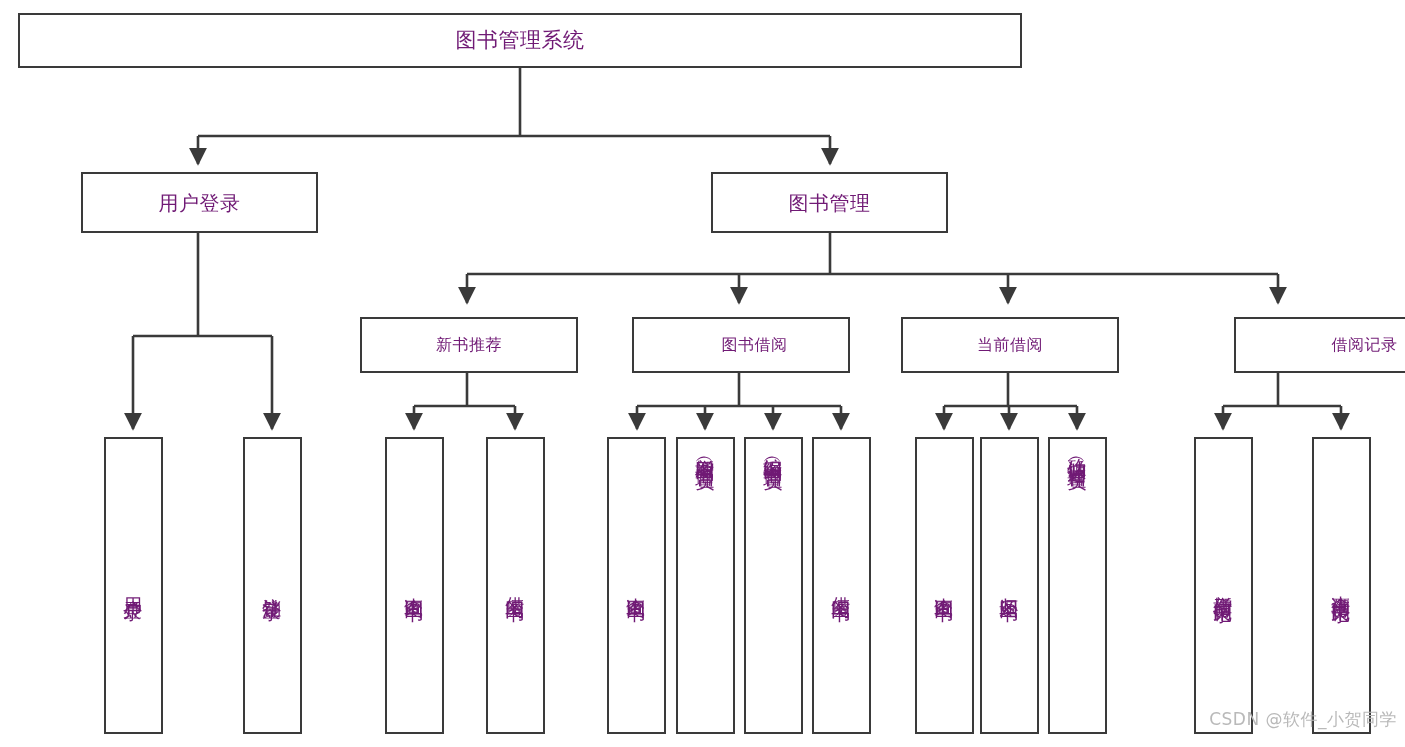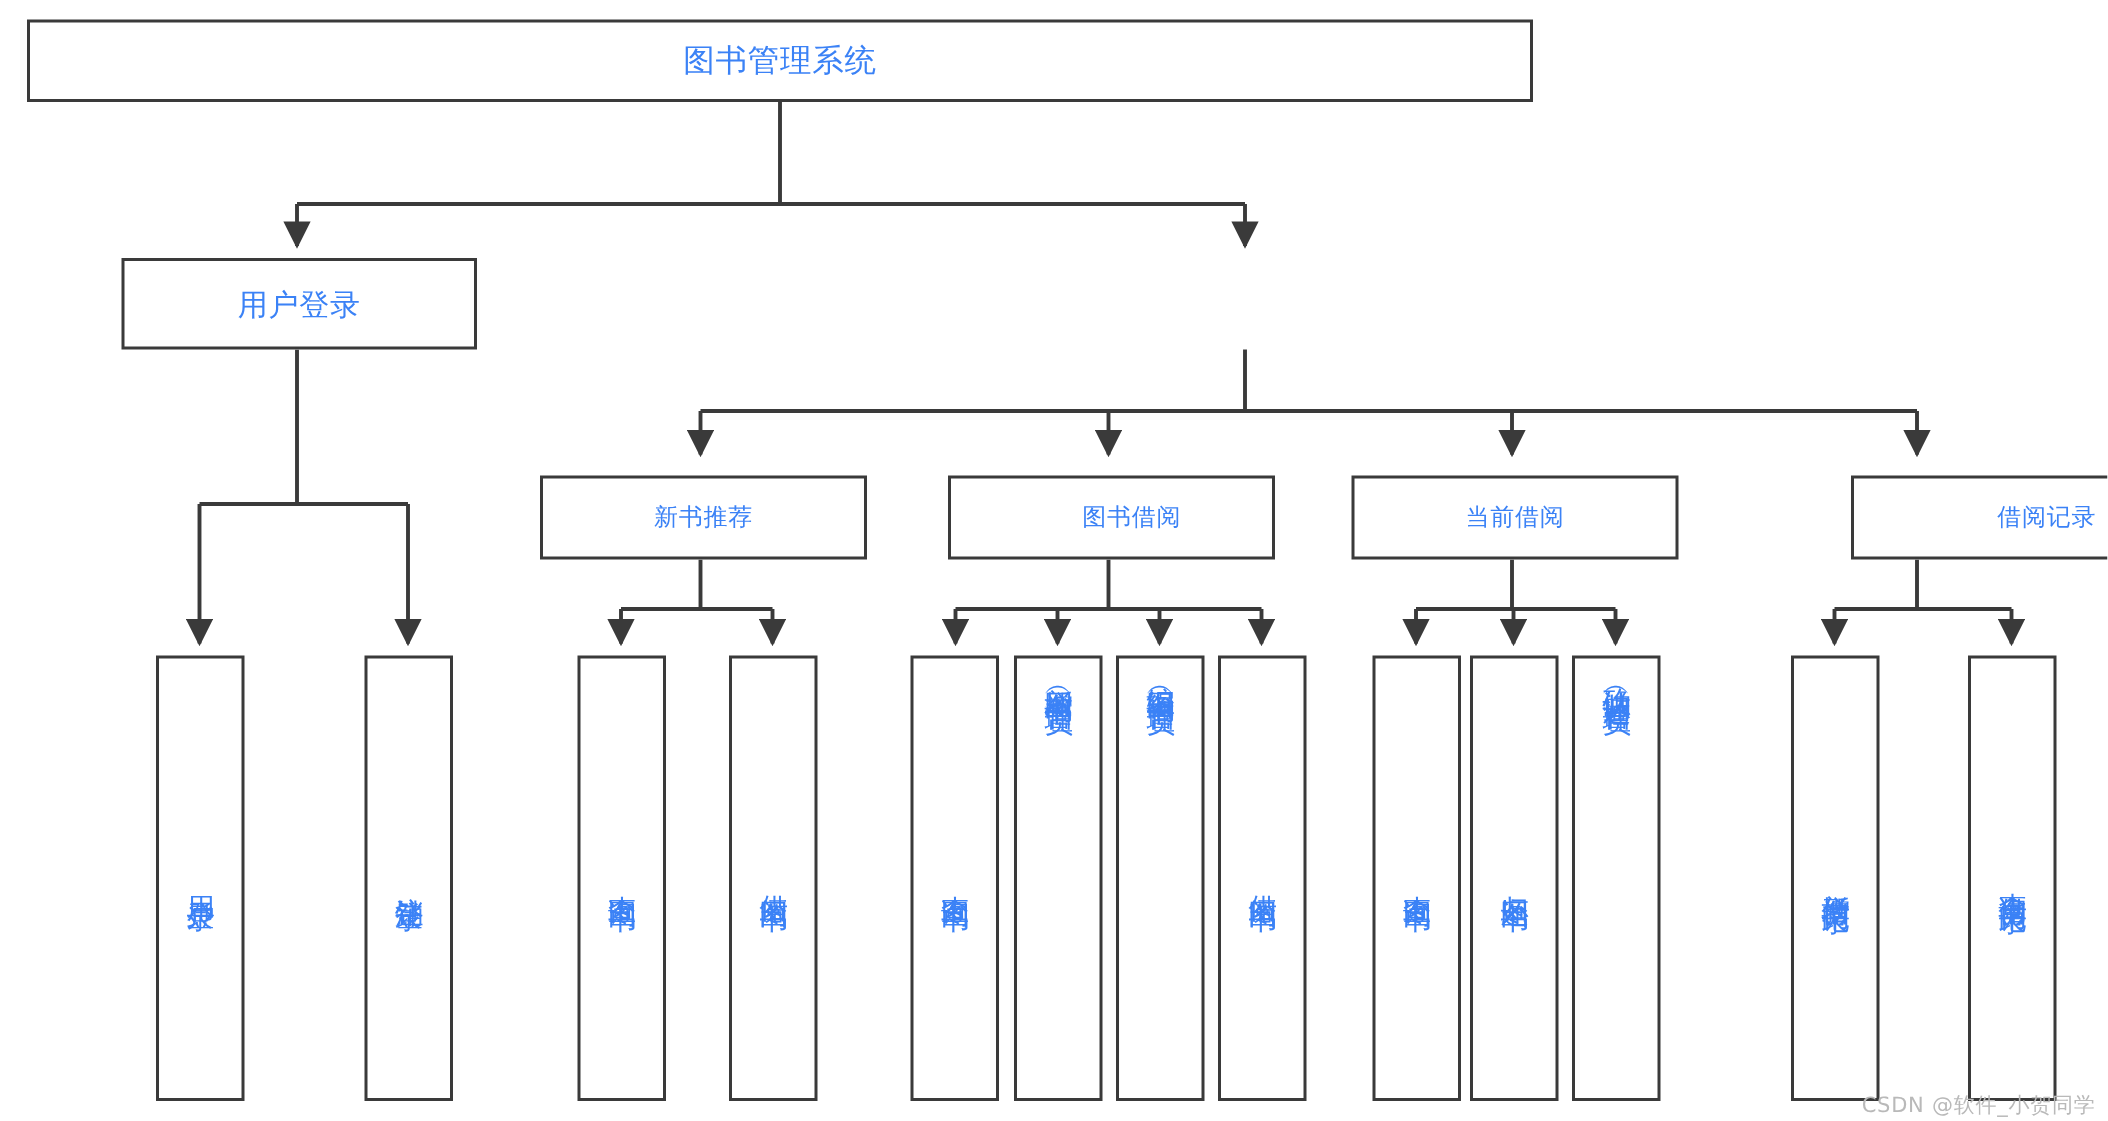--- a/index.html
+++ b/index.html
@@ -26,21 +26,21 @@
     pointer-events: none;
   }
   .node {
     position: absolute;
     box-sizing: border-box;
     background: #ffffff;
     border: 2px solid #3a3a3a;
     display: flex;
     align-items: center;
     justify-content: center;
-    color: #3b82f6;
+    color: #701a75;
   }
   .node .label {
     font-size: 20px;
     line-height: 1.0;
     letter-spacing: 0.5px;
     white-space: nowrap;
   }
   .node.root .label { font-size: 21px; }
   .node.lvl1 .label { font-size: 20px; }
   .node.lvl2 .label { font-size: 16px; }
@@ -56,22 +56,22 @@
     letter-spacing: 2px;
     white-space: pre;
   }
   .node.leaf.center {
     align-items: center;
     padding-top: 0;
   }
   .watermark {
     position: absolute;
     right: 8px;
-    bottom: 1px;
-    font-size: 14px;
+    bottom: 16px;
+    font-size: 17px;
     color: #b9b9b9;
     letter-spacing: 0.5px;
     white-space: nowrap;
     user-select: none;
   }
 </style>
 </head>
 <body>
 
 <div id="canvas">
@@ -126,20 +126,23 @@
     </g>
   </svg>
 
   <div class="node root" style="left:18px; top:13px; width:1004px; height:55px;">
     <span class="label">图书管理系统</span>
   </div>
 
   <div class="node lvl1" style="left:81px; top:172px; width:237px; height:61px;">
     <span class="label">用户登录</span>
   </div>
+  <div class="node lvl1" style="left:711px; top:172px; width:237px; height:61px;">
+    <span class="label">图书管理</span>
+  </div>
 
   <div class="node lvl2" style="left:360px; top:317px; width:218px; height:56px;">
     <span class="label">新书推荐</span>
   </div>
   <div class="node lvl2" style="left:632px; top:317px; width:218px; height:56px;padding-left:27px;">
     <span class="label">图书借阅</span>
   </div>
   <div class="node lvl2" style="left:901px; top:317px; width:218px; height:56px;">
     <span class="label">当前借阅</span>
   </div>

